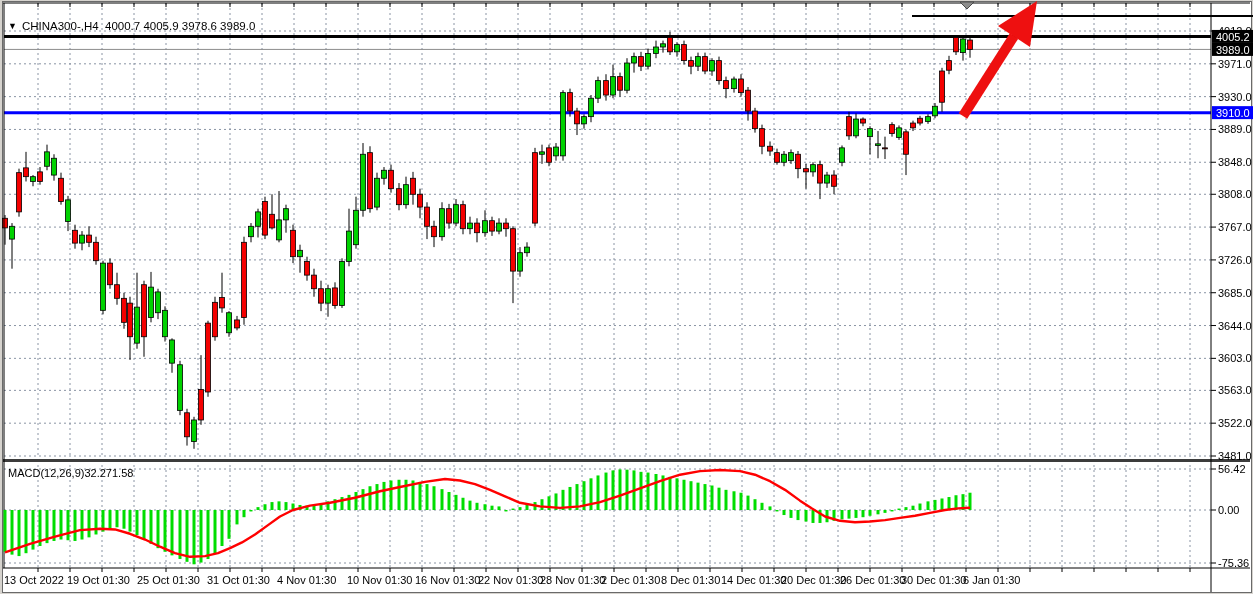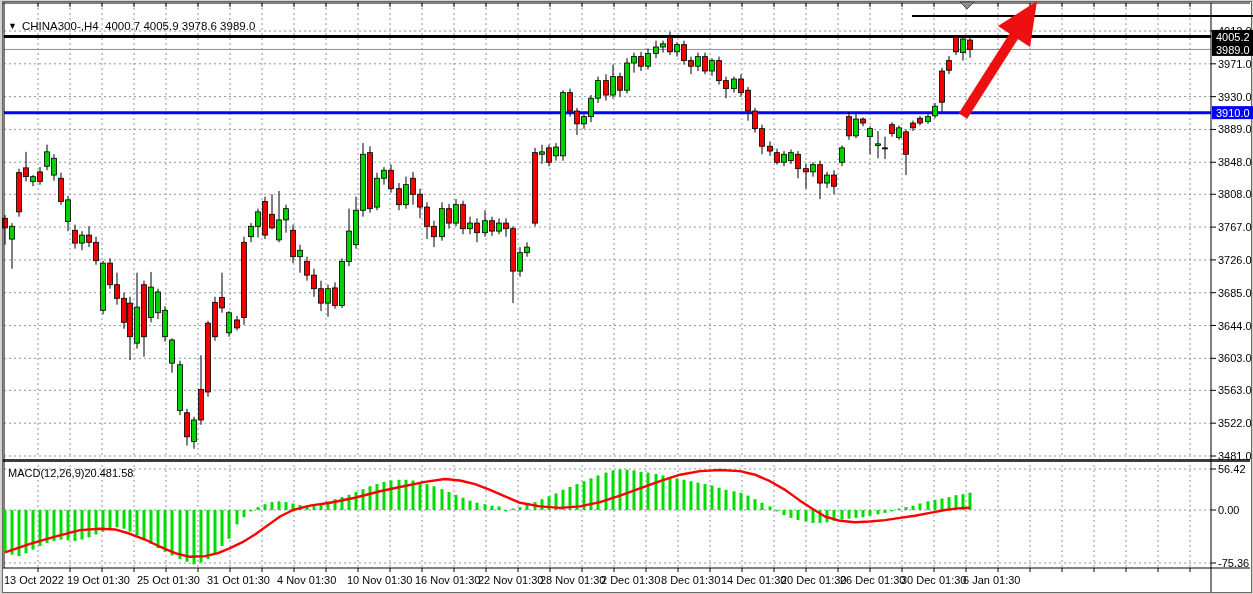--- a/index.html
+++ b/index.html
@@ -665,15 +665,15 @@
       <text x="963" y="584" font-size="11" fill="#000" font-family="Liberation Sans, sans-serif">6 Jan 01:30</text>
       <rect x="4" y="3" width="1207" height="455" fill="transparent"></rect>
       <rect x="4" y="465" width="1207" height="103" fill="transparent"></rect>
       <rect x="1211" y="3" width="42" height="589" fill="transparent"></rect>
       <rect x="4" y="568" width="1207" height="24" fill="transparent"></rect>
     </svg>
   <div class="overlay" id="title-bar">
     <span class="caret">▼</span><span>CHINA300-,H4</span>&nbsp;&nbsp;<span>4000.7 4005.9 3978.6 3989.0</span>
   </div>
   <div class="overlay" id="macd-label">
-    <span>MACD(12,26,9)</span><span>20.48</span><span>1.58</span>
+    <span>MACD(12,26,9)</span><span>32.27</span><span>1.58</span>
   </div>
 </div>
 
 </body></html>

